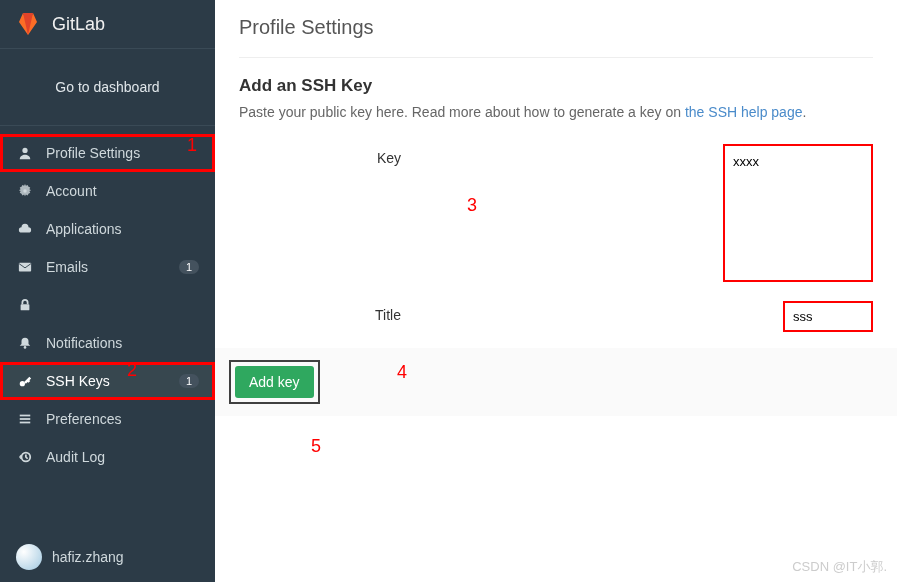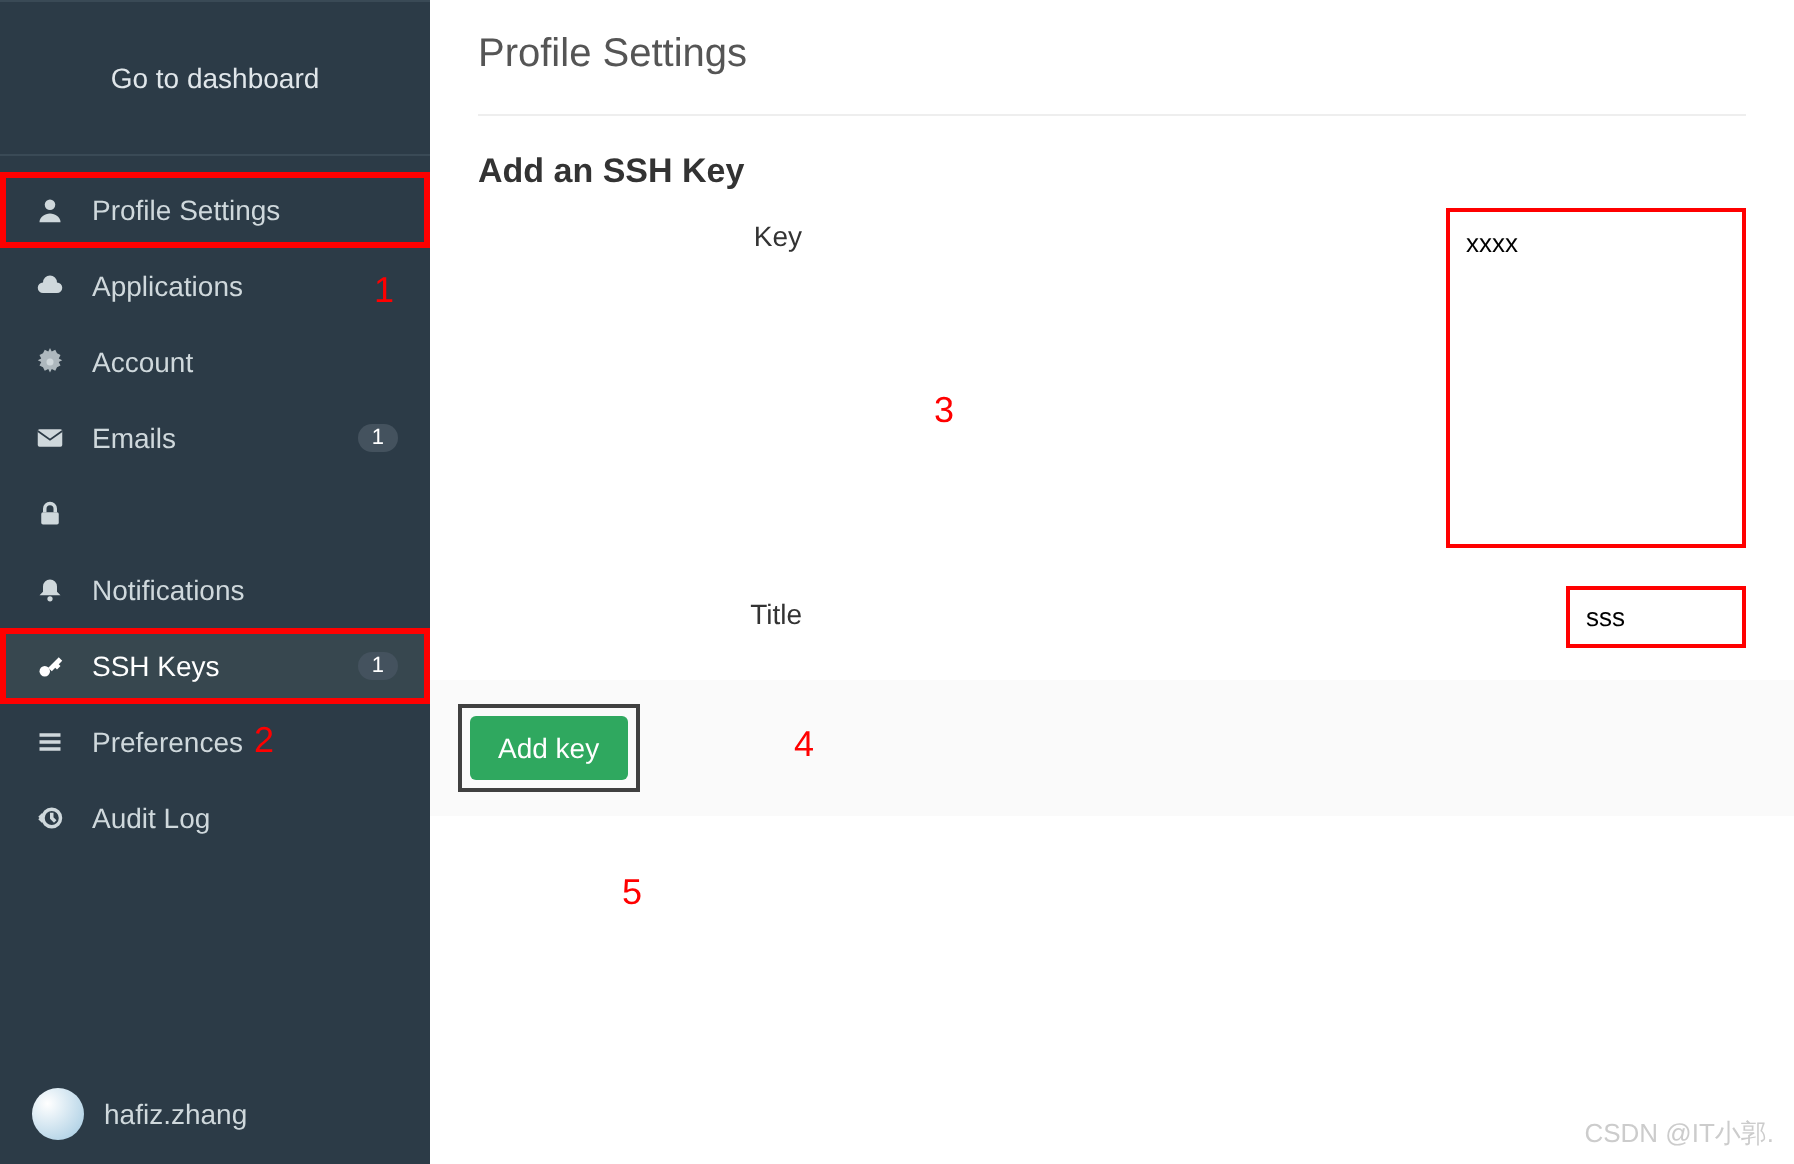--- a/index.html
+++ b/index.html
@@ -21,64 +21,73 @@
 .sb-user .avatar { width: 26px; height: 26px; border-radius: 50%; background: radial-gradient(circle at 30% 30%, #fff, #a0c8e0); margin-right: 10px; }
 .main { flex: 1; background: #fff; padding: 16px 24px; position: relative; }
 .page-title { font-size: 20px; color: #555; font-weight: 400; margin-bottom: 18px; }
 .section { border-top: 1px solid #eee; padding-top: 18px; }
 .section h3 { font-size: 17px; font-weight: 600; margin-bottom: 8px; }
 .help-text { font-size: 14px; color: #666; margin-bottom: 24px; }
 .help-text a { color: #4a8bca; text-decoration: none; }
 .form-row { display: flex; align-items: flex-start; margin-bottom: 16px; justify-content: space-between; }
 .form-label { width: 180px; text-align: right; padding-right: 18px; color: #333; padding-top: 6px; }
 .form-control { position: relative; }
-textarea.key-input { width: 150px; height: 170px; border: 2px solid #ff0000; padding: 8px; font-family: inherit; font-size: 13px; resize: none; outline: none; }
+textarea.key-input { width: 150px; height: 138px; border: 2px solid #ff0000; padding: 8px; font-family: inherit; font-size: 13px; resize: none; outline: none; }
 input.title-input { width: 90px; border: 2px solid #ff0000; padding: 6px 8px; font-family: inherit; font-size: 13px; outline: none; }
 .btn-row { background: #fafafa; padding: 12px 10px; margin-left: -24px; margin-right: -24px; }
 .btn-wrap { display: inline-block; border: 2px solid #404040; padding: 4px; margin-left: 4px; }
 .btn-success { background: #2fa85f; color: #fff; border: none; padding: 8px 14px; font-size: 14px; border-radius: 3px; cursor: pointer; }
 .annot { position: absolute; color: #ff0000; font-size: 18px; font-weight: 400; pointer-events: none; }
 .watermark { position: absolute; bottom: 6px; right: 10px; color: #ccc; font-size: 13px; }
 svg { display: block; }
 </style>
 </head>
 <body>
 
 <div class="layout">
   <div class="sidebar">
+    <div class="sb-top">
+      <span class="logo">
+        <svg viewBox="0 0 24 24">
+            <path fill="#fc6d26" d="M12 23L3 10l4-9 5 12 5-12 4 9z"></path>
+            <path fill="#e24329" d="M12 23L7 1h10z"></path>
+          </svg>
+      </span>
+      <span class="title">GitLab</span>
+    </div>
     <div class="sb-dash">Go to dashboard</div>
     <div class="sb-nav">
 
       <div class="sb-item hilite-red">
         <span class="icon">
             <svg viewBox="0 0 16 16" width="14" height="14" fill="#cfd8dc">
               <circle cx="8" cy="5" r="3"></circle>
               <path d="M2 15c0-3 3-5 6-5s6 2 6 5z"></path>
             </svg>
           </span>
         <span class="label">Profile Settings</span>
       </div>
 
       <div class="sb-item">
         <span class="icon">
             <svg viewBox="0 0 16 16" width="14" height="14" fill="#cfd8dc">
-              <path d="M12 12H4a3 3 0 010-6 4 4 0 018 0 3 3 0 010 6z"></path>
+              <circle cx="8" cy="8" r="2"></circle>
+              <path d="M8 0l1 2 2-1 1 2 2 1-1 2 2 1-2 1 1 2-2 1-1 2-2-1-1 2-1-2-2 1-1-2-2-1 1-2-2-1 2-1-1-2 2-1 1-2 2 1z" opacity="0.8"></path>
             </svg>
           </span>
-        <span class="label">Applications</span>
+        <span class="label">Account</span>
       </div>
 
       <div class="sb-item">
         <span class="icon">
             <svg viewBox="0 0 16 16" width="14" height="14" fill="#cfd8dc">
-              <circle cx="8" cy="8" r="2"></circle>
-              <path d="M8 0l1 2 2-1 1 2 2 1-1 2 2 1-2 1 1 2-2 1-1 2-2-1-1 2-1-2-2 1-1-2-2-1 1-2-2-1 2-1-1-2 2-1 1-2 2 1z" opacity="0.8"></path>
+              <path d="M12 12H4a3 3 0 010-6 4 4 0 018 0 3 3 0 010 6z"></path>
             </svg>
           </span>
-        <span class="label">Account</span>
+        <span class="label">Applications</span>
       </div>
 
       <div class="sb-item">
         <span class="icon">
             <svg viewBox="0 0 16 16" width="14" height="14" fill="#cfd8dc">
               <rect x="1" y="3" width="14" height="10" rx="1"></rect>
               <path d="M1 4l7 5 7-5" stroke="#2c3b47" stroke-width="1" fill="none"></path>
             </svg>
           </span>
         <span class="label">Emails</span>
@@ -140,20 +149,23 @@
     <div class="sb-user">
       <span class="avatar"></span>
       <span>hafiz.zhang</span>
     </div>
   </div>
 
   <div class="main">
     <div class="page-title">Profile Settings</div>
     <div class="section">
       <h3>Add an SSH Key</h3>
+      <p class="help-text">
+        <span>Paste your public key here. Read more about how to generate a key on </span><a href="#">the SSH help page</a><span>.</span>
+      </p>
 
       <div class="form-row">
         <div class="form-label">Key</div>
         <div class="form-control">
           <textarea class="key-input" style="">xxxx</textarea>
         </div>
       </div>
 
       <div class="form-row">
         <div class="form-label">Title</div>

